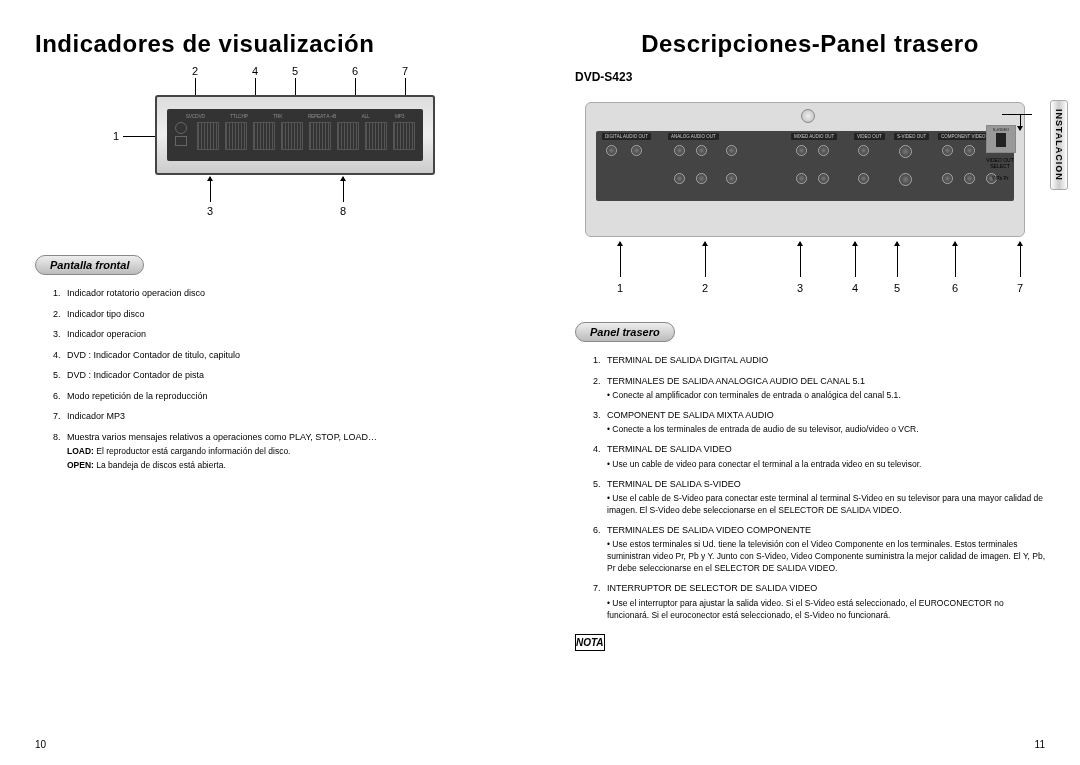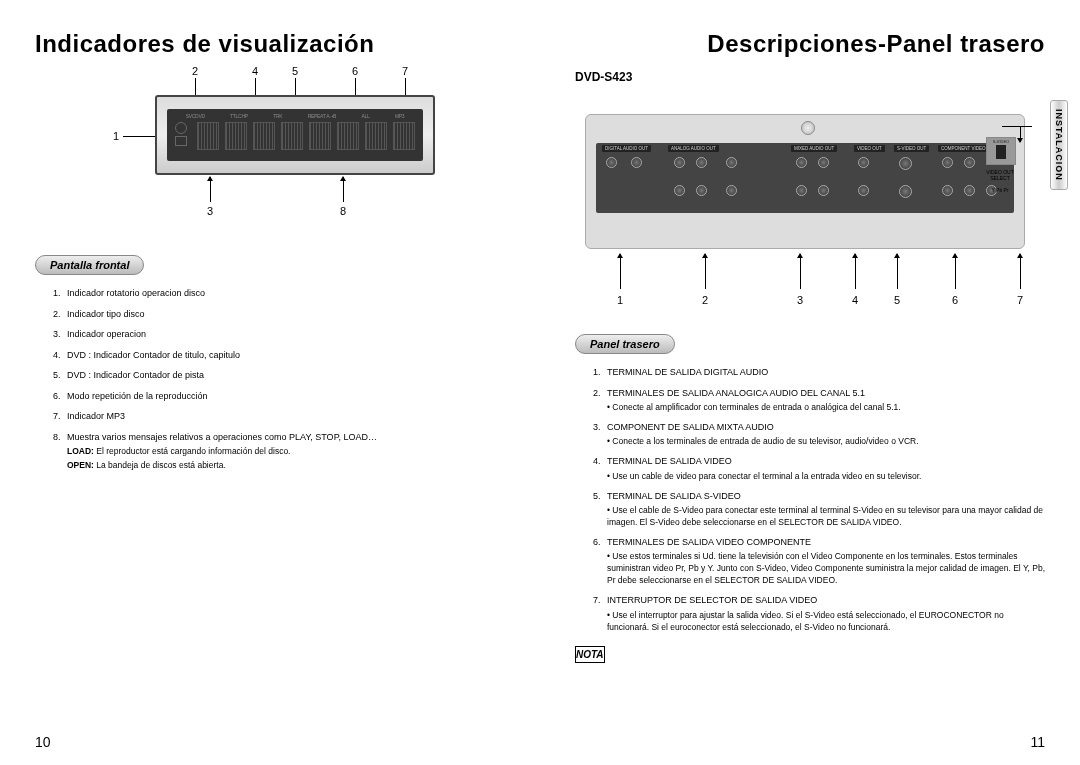--- a/index.html
+++ b/index.html
@@ -1,20 +1,20 @@
 <!DOCTYPE html>
 <html><head>
 <meta charset="utf-8">
 <style>
 * { box-sizing: border-box; margin: 0; padding: 0; }
 body { font-family: Arial, Helvetica, sans-serif; background: #fff; width: 1080px; height: 765px; display: flex; position: relative; }
 .page { width: 540px; height: 765px; padding: 30px 35px 20px 35px; position: relative; }
 .page-left { border-right: none; }
 .title { font-size: 24px; font-weight: bold; margin-bottom: 12px; letter-spacing: 0.5px; }
-.title-right { text-align: right; }
+.title-right { text-align: center; }
 
 
 .display-area { position: relative; height: 190px; margin-top: -5px; }
 .display-box { position: absolute; left: 120px; top: 30px; width: 280px; height: 80px; border: 2px solid #444; background: linear-gradient(#ddd, #eee, #ccc); border-radius: 3px; }
 .display-inner { position: absolute; left: 10px; top: 12px; right: 10px; bottom: 12px; background: #333; border-radius: 2px; color: #aaa; font-size: 6px; padding: 4px 6px; }
 .display-labels { display: flex; justify-content: space-around; font-size: 5px; color: #888; letter-spacing: -0.3px; }
 .display-segments { display: flex; justify-content: space-around; margin-top: 3px; gap: 2px; }
 .seg { width: 22px; height: 28px; background: repeating-linear-gradient(90deg, #555 0 1px, #333 1px 3px); border: 1px solid #555; }
 .num-label { position: absolute; font-size: 11px; color: #000; }
 .arrow-down { width: 1px; height: 20px; background: #000; position: absolute; }
@@ -31,21 +31,21 @@
 .numlist { font-size: 9px; line-height: 1.5; margin-left: 18px; }
 .numlist .item { margin-bottom: 7px; }
 .numlist .item-head { display: flex; gap: 4px; }
 .numlist .item-num { min-width: 10px; }
 .numlist .item-title { }
 .numlist .sub { margin-left: 14px; margin-top: 2px; font-size: 8.5px; line-height: 1.4; }
 .numlist .sub-bullet::before { content: '• '; }
 .numlist .sub-bold { font-weight: bold; }
 
 
-.model { font-size: 12px; font-weight: bold; margin-bottom: 20px; }
+.model { font-size: 12px; font-weight: bold; margin-bottom: 8px; }
 .rear-area { position: relative; height: 230px; }
 .rear-box { position: absolute; left: 10px; top: 10px; width: 440px; height: 135px; background: #ddd; border: 1px solid #aaa; border-radius: 6px; }
 .rear-screw { position: absolute; width: 14px; height: 14px; border: 1px solid #888; border-radius: 50%; background: radial-gradient(#eee, #bbb); }
 .rear-screw.tl { top: 6px; left: 215px; }
 .rear-panel-inner { position: absolute; left: 10px; top: 28px; right: 10px; height: 70px; background: #444; border-radius: 2px; }
 .rear-section-label { position: absolute; font-size: 4.5px; color: #ccc; background: #222; padding: 1px 3px; border-radius: 1px; white-space: nowrap; }
 .rca { position: absolute; width: 11px; height: 11px; border: 1.5px solid #aaa; border-radius: 50%; background: radial-gradient(#777, #333); }
 .switch-box { position: absolute; right: 8px; top: 22px; width: 30px; height: 28px; border: 1px solid #888; background: #999; font-size: 4px; color: #222; text-align: center; padding-top: 2px; line-height: 1.1; }
 .switch-box::after { content:''; display:block; width:10px; height:14px; background:#222; margin:1px auto 0; }
 .rear-num { position: absolute; font-size: 11px; }
@@ -55,21 +55,21 @@
 .rear-arrow-down::after { content: ''; position: absolute; bottom: -1px; left: -3px; border-left: 3.5px solid transparent; border-right: 3.5px solid transparent; border-top: 5px solid #000; }
 .rear-line { position: absolute; height: 1px; background: #000; }
 
 
 .side-tab { position: absolute; right: 12px; top: 100px; writing-mode: vertical-rl; font-size: 9px; font-weight: bold; letter-spacing: 1px; background: linear-gradient(90deg, #fff, #ccc, #fff); padding: 8px 3px; border: 1px solid #aaa; border-radius: 3px; }
 
 
 .nota-box { border: 1px solid #000; display: inline-block; padding: 2px 0; font-size: 10px; font-style: italic; font-weight: bold; margin-top: 6px; }
 .nota-text { font-size: 8.5px; margin-top: 4px; margin-left: 6px; }
 
-.page-num { position: absolute; bottom: 15px; font-size: 14px; margin-top: 36px; }
+.page-num { position: absolute; bottom: 15px; font-size: 10px; margin-top: 36px; }
 .page-num.left { left: 35px; }
 .page-num.right { right: 35px; }
 </style>
 </head>
 <body>
 
 <div class="page page-left">
   <div class="title">Indicadores de visualización</div>
 
   <div class="display-area">

